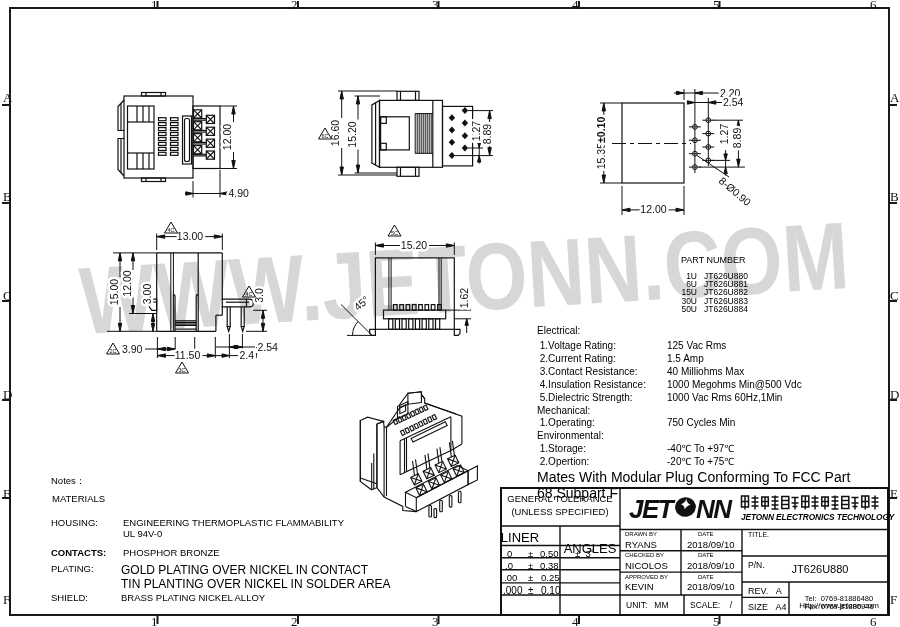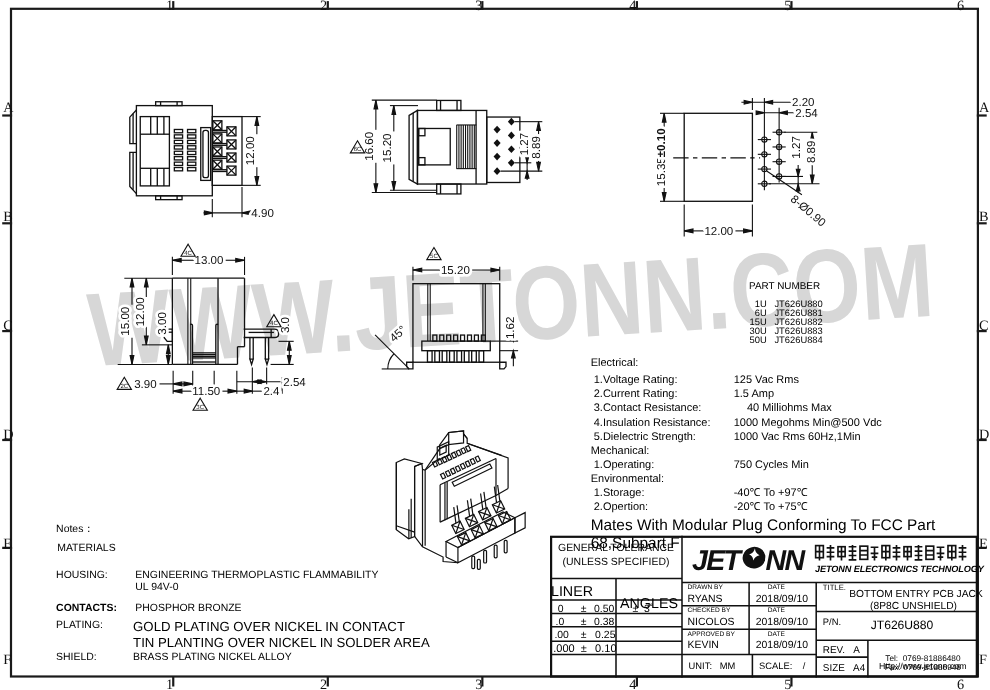--- a/index.html
+++ b/index.html
@@ -754,21 +754,21 @@
   </g>
 </svg>
 
 <div class="abs" style="left:681px;top:255px;font-size:9px;">PART NUMBER</div>
 <div class="abs" style="left:673px;top:271.5px;width:24px;text-align:right;font-size:8.5px;line-height:8.4px;">1U<br>6U<br>15U<br>30U<br>50U</div>
 <div class="abs" style="left:704px;top:271.5px;font-size:8.5px;line-height:8.4px;">JT626U880<br>JT626U881<br>JT626U882<br>JT626U883<br>JT626U884</div>
 
 <div class="abs" style="left:537px;top:325px;font-size:10px;">Electrical:</div>
 <div class="abs" style="left:537px;top:340.3px;font-size:10px;line-height:12.85px;white-space:pre;"> 1.Voltage Rating:<span class="abs" style="left:130px;">125 Vac Rms</span>
  2.Current Rating:<span class="abs" style="left:130px;">1.5 Amp</span>
- 3.Contact Resistance:<span class="abs" style="left:142px;">40 Milliohms Max</span>
+ 3.Contact Resistance:<span class="abs" style="left:130px;">40 Milliohms Max</span>
  4.Insulation Resistance:<span class="abs" style="left:130px;">1000 Megohms Min@500 Vdc</span>
  5.Dielectric Strength:<span class="abs" style="left:130px;">1000 Vac Rms 60Hz,1Min</span>
 Mechanical:
  1.Operating:<span class="abs" style="left:130px;">750 Cycles Min</span>
 Environmental:
  1.Storage:<span class="abs" style="left:130px;">-40℃ To +97℃</span>
  2.Opertion:<span class="abs" style="left:130px;">-20℃ To +75℃</span></div>
 
 <div class="abs" style="left:537px;top:469px;font-size:14px;">Mates With Modular Plug Conforming To FCC Part 68,Subpart F</div>
 
@@ -899,21 +899,20 @@
 
 <div class="abs" style="left:125px;top:86.6px;font-size:6px;">APPROVED BY</div>
 <div class="abs" style="left:125px;top:94.1px;font-size:9.5px;">KEVIN</div>
 <div class="abs" style="left:198px;top:86.6px;font-size:6px;">DATE</div>
 <div class="abs" style="left:187px;top:94.1px;font-size:9.5px;">2018/09/10</div>
 
 <div class="abs" style="left:126px;top:112.5px;font-size:8.5px;">UNIT:&nbsp;&nbsp;&nbsp;MM</div>
 <div class="abs" style="left:190px;top:112.5px;font-size:8.5px;">SCALE:&nbsp;&nbsp;&nbsp;&nbsp;/</div>
 
 <div class="abs" style="left:248px;top:44px;font-size:7px;">TITLE.</div>
-<div class="abs" style="left:272px;top:48px;width:117px;text-align:center;font-size:9.3px;line-height:10.5px;white-space:nowrap;">BOTTOM ENTRY PCB JACK<br>(8P8C UNSHIELD)</div>
 
 <div class="abs" style="left:248px;top:73px;font-size:8.5px;">P/N.</div>
 <div class="abs" style="left:270px;top:76px;width:100px;text-align:center;font-size:11px;">JT626U880</div>
 
 <div class="abs" style="left:248px;top:98.5px;font-size:9px;">REV.&nbsp;&nbsp;&nbsp;A</div>
 
 <div class="abs" style="left:248px;top:115px;font-size:9px;">SIZE&nbsp;&nbsp;&nbsp;A4</div>
 
 <div class="abs" style="left:289px;top:114px;width:100px;text-align:center;font-size:8px;">Http://www.jetonn.com</div>
 

